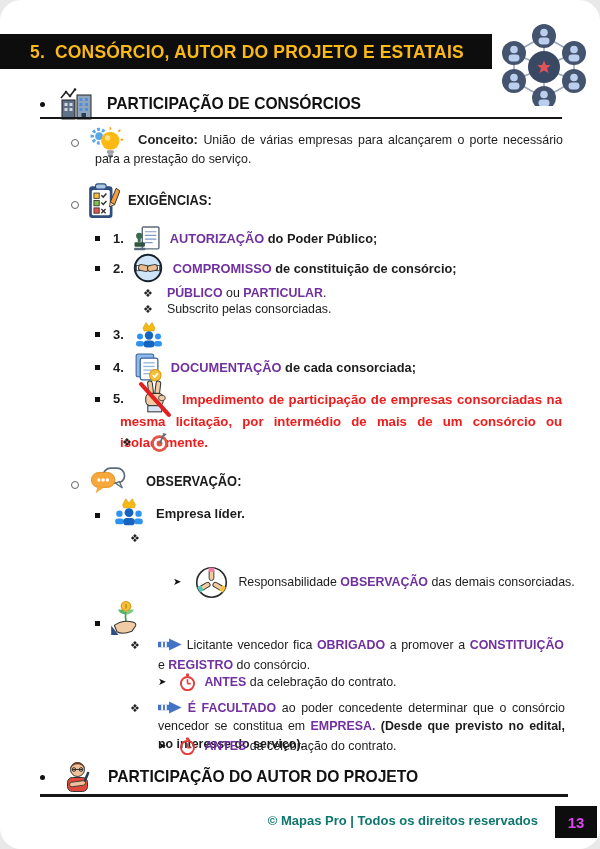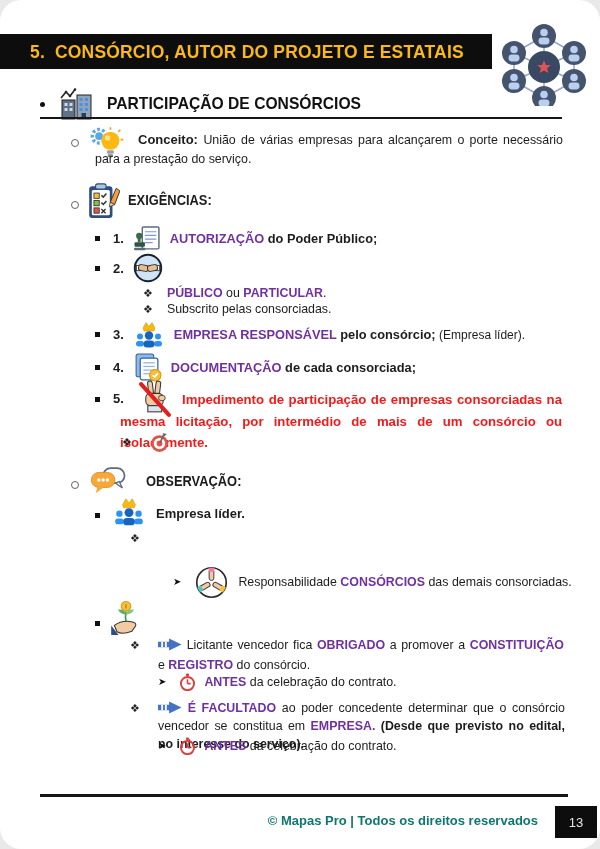--- a/index.html
+++ b/index.html
@@ -24,21 +24,21 @@
   .diam{font-size:11px;color:#222;line-height:1;}
   .arrhead{font-size:10px;color:#111;line-height:1;}
   .mini-label{font-size:14px;}
   .item-num{font-size:13px;font-weight:bold;}
   .item-text{font-size:12.8px;font-weight:bold;}
   .note{font-weight:normal;font-size:12px;}
   .red-t{color:#EE1C1C;font-weight:bold;}
   .copyright{font-size:13px;font-weight:bold;color:#0f766e;}
   .pagebox{position:absolute;width:42px;height:32px;background:#0d0d0d;display:flex;
            align-items:center;justify-content:center;}
-  .pagenum{color:#e5e5e5;font-size:13px;font-weight:normal;}
+  .pagenum{color:#d946ef;font-size:15px;font-weight:bold;}
   svg{display:block;}
   .inline-ico{display:inline-block;vertical-align:-2px;}
 </style>
 </head>
 <body>
 
 <div class="page">
 
   <div class="topbar">
     <span class="topbar-title cond">5.  CONSÓRCIO, AUTOR DO PROJETO E ESTATAIS</span>
@@ -176,20 +176,21 @@
   <div class="flexrow" style="top:252px;left:95px;height:32px;">
     <span class="sqb"></span>
     <span class="item-num" style="margin-left:13px;">2.</span>
     <svg style="margin-left:9px;" width="30" height="30" viewBox="0 0 30 30">
       <circle cx="15" cy="15" r="13.2" fill="#cfe5f7" stroke="#18222e" stroke-width="2"></circle>
       <rect x="3.5" y="12.5" width="3.2" height="5.2" fill="#fff" stroke="#333" stroke-width=".8"></rect>
       <rect x="23.3" y="12.5" width="3.2" height="5.2" fill="#fff" stroke="#333" stroke-width=".8"></rect>
       <rect x="5.5" y="12" width="10" height="6" rx="2.6" fill="#e9bd8f" stroke="#333" stroke-width="1" transform="rotate(10 10.5 15)"></rect>
       <rect x="14.5" y="12" width="10" height="6" rx="2.6" fill="#e9bd8f" stroke="#333" stroke-width="1" transform="rotate(-10 19.5 15)"></rect>
     </svg>
+    <span class="item-text" style="margin-left:10px;"><span class="kw">COMPROMISSO </span><span>de constituição de consórcio;</span></span>
   </div>
 
   <div class="flexrow" style="top:285px;left:143px;height:16px;">
     <span class="diam">❖</span>
     <span class="body-t" style="margin-left:14px;"><span class="kw">PÚBLICO</span><span> ou </span><span class="kw">PARTICULAR</span><span>.</span></span>
   </div>
   <div class="flexrow" style="top:301px;left:143px;height:16px;">
     <span class="diam">❖</span>
     <span class="body-t" style="margin-left:14px;">Subscrito pelas consorciadas.</span>
   </div>
@@ -199,21 +200,20 @@
     <span class="item-num" style="margin-left:13px;">3.</span>
     <svg style="margin-left:9px;" width="32" height="30" viewBox="0 0 32 30">
       <polygon points="10,9 13,3.5 16,7.5 19,3.5 22,9 21,12 11,12" fill="#f5b913" stroke="#d89a05" stroke-width=".6"></polygon>
       <circle cx="7" cy="17.5" r="3" fill="#2e93f0"></circle>
         <rect x="3" y="22" width="8" height="5.5" rx="2.7" fill="#2e93f0"></rect>
       <circle cx="25" cy="17.5" r="3" fill="#2e93f0"></circle>
         <rect x="21" y="22" width="8" height="5.5" rx="2.7" fill="#2e93f0"></rect>
       <circle cx="16" cy="16.5" r="4.2" fill="#1565c0"></circle>
         <rect x="10.5" y="21.5" width="11" height="7" rx="3.5" fill="#1565c0"></rect>
     </svg>
-    <span class="item-text" style="margin-left:9px;"><span class="kw">EMPRESA RESPONSÁVEL </span><span>pelo consórcio; </span><span class="note">(Empresa líder).</span></span>
   </div>
 
   <div class="flexrow" style="top:350px;left:95px;height:34px;">
     <span class="sqb"></span>
     <span class="item-num" style="margin-left:13px;">4.</span>
     <svg style="margin-left:9px;" width="29" height="29" viewBox="0 0 28 28">
       <rect x="3" y="1" width="17" height="22" rx="2" fill="#8fb9ea" stroke="#37629e"></rect>
       <rect x="7" y="5" width="17" height="21" rx="2" fill="#ffffff" stroke="#37629e" stroke-width="1.2"></rect>
       <g stroke="#8fb3dd" stroke-width="1.2">
           <line x1="10" y1="9.5" x2="21" y2="9.5"></line>
@@ -284,21 +284,21 @@
       </g>
       <g transform="rotate(120 16 16)">
         <rect x="13.7" y="3" width="4.6" height="11" rx="2.2" fill="#f0cba4" stroke="#333" stroke-width=".9"></rect>
         <rect x="13.2" y="1.6" width="5.6" height="4" fill="#f6c03c"></rect>
       </g>
       <g transform="rotate(240 16 16)">
         <rect x="13.7" y="3" width="4.6" height="11" rx="2.2" fill="#f0cba4" stroke="#333" stroke-width=".9"></rect>
         <rect x="13.2" y="1.6" width="5.6" height="4" fill="#59c4b8"></rect>
       </g>
     </svg>
-    <span class="body-t" style="margin-left:10px;"><span>Responsabilidade </span><span class="kw">CONSÓRCIOS</span><span> das demais consorciadas.</span></span>
+    <span class="body-t" style="margin-left:10px;"><span>Responsabilidade </span><span class="kw">OBSERVAÇÃO</span><span> das demais consorciadas.</span></span>
   </div>
 
   <span class="abs sqb" style="top:621px;left:95px;"></span>
   <svg class="abs" style="top:600px;left:110px;" width="32" height="36" viewBox="0 0 30 34">
     <circle cx="15" cy="6" r="4.5" fill="#f6c03c" stroke="#d89a05"></circle>
     <line x1="15" y1="4" x2="15" y2="8" stroke="#b87f0a" stroke-width="1.2"></line>
     <path d="M15,11 q-1,5 0,9" stroke="#3e9b4f" stroke-width="1.6" fill="none"></path>
     <path d="M15,14 q-6,-1 -7.5,-5 q6.5,-1 7.5,5 z" fill="#58b368"></path>
     <path d="M15,14 q6,-1 7.5,-5 q-6.5,-1 -7.5,5 z" fill="#7dc97f"></path>
     <path d="M4,24 q8,-6 18,-3 q3,1 2,3.5 l-3.5,5 q-9,3.5 -14,0.5 z" fill="#f0cba4" stroke="#333" stroke-width="1"></path>
@@ -338,20 +338,34 @@
   <div class="flexrow" style="top:736px;left:158px;height:20px;">
     <span class="arrhead">➤</span>
     <svg style="margin-left:13px;" width="17" height="18" viewBox="0 0 16 17">
       <rect x="6.5" y="0.4" width="3" height="2.6" rx="1" fill="#e23b3b"></rect>
       <circle cx="8" cy="10" r="6.2" fill="none" stroke="#e23b3b" stroke-width="1.8"></circle>
       <path d="M8 10 L8 6 M8 10 L11 10" stroke="#e23b3b" stroke-width="1.5" fill="none"></path>
     </svg>
     <span class="body-t" style="margin-left:8px;"><span class="kw">ANTES </span><span>da celebração do contrato.</span></span>
   </div>
 
+  <div class="flexrow" style="top:760px;left:40px;height:34px;">
+    <span class="dot"></span>
+    <svg style="margin-left:14px;" width="37" height="34" viewBox="0 0 36 34">
+      <circle cx="18" cy="9.5" r="7" fill="#f0c098" stroke="#333"></circle>
+      <path d="M10.8,9.5 a7.2,7.2 0 0 1 14.4,0 c-1.5,-3.6 -4,-5.2 -7.2,-5.2 c-3.2,0 -5.7,1.6 -7.2,5.2 z" fill="#6b3f23"></path>
+      <line x1="12.5" y1="9.5" x2="23.5" y2="9.5" stroke="#333" stroke-width="1"></line>
+      <circle cx="14.5" cy="9.5" r="1.8" fill="none" stroke="#333"></circle>
+        <circle cx="21.5" cy="9.5" r="1.8" fill="none" stroke="#333"></circle>
+      <rect x="8" y="17.5" width="20" height="14" rx="5" fill="#e0483c" stroke="#333"></rect>
+      <rect x="10" y="21.5" width="16" height="4.5" rx="2.2" fill="#f0c098" stroke="#333" stroke-width=".8" transform="rotate(-8 18 23.5)"></rect>
+      <rect x="26" y="11.5" width="2.6" height="10" rx="1" fill="#2c3a4a" transform="rotate(22 27 16)"></rect>
+    </svg>
+    <span class="sec-title cond" style="margin-left:12px;">PARTICIPAÇÃO DO AUTOR DO PROJETO</span>
+  </div>
   <div class="rule-thick" style="top:794px;left:40px;width:528px;"></div>
 
   <span class="abs copyright" style="top:813px;right:62px;">© Mapas Pro | Todos os direitos reservados</span>
   <div class="pagebox" style="top:806px;right:3px;">
     <span class="pagenum">13</span>
   </div>
 
 </div>
 
 </body></html>

